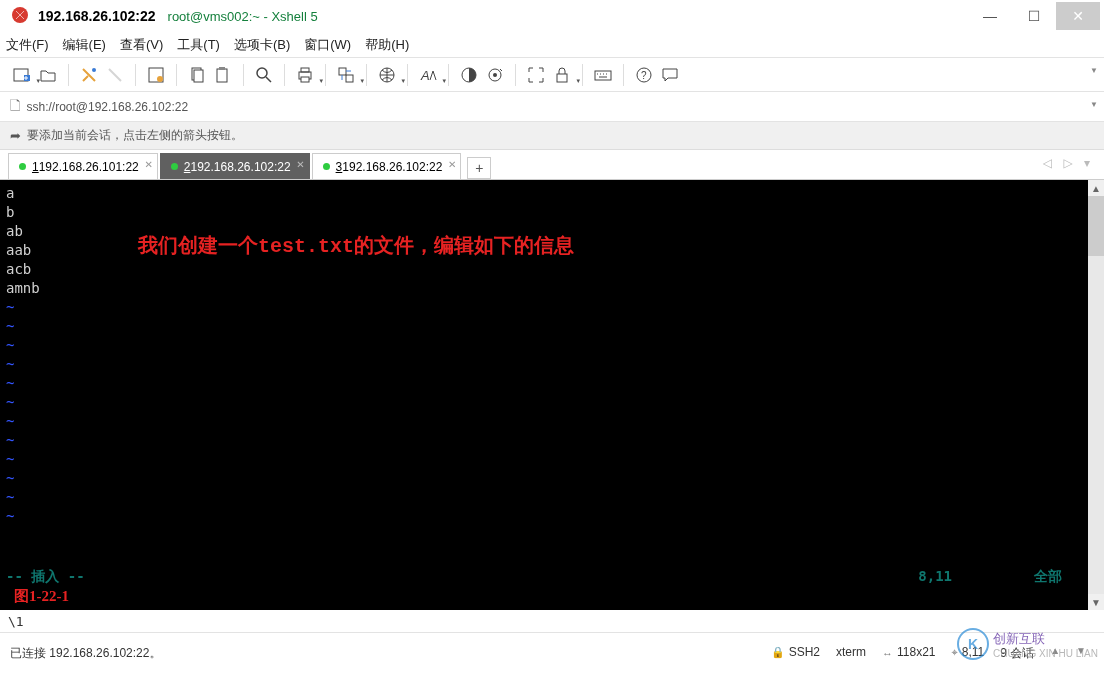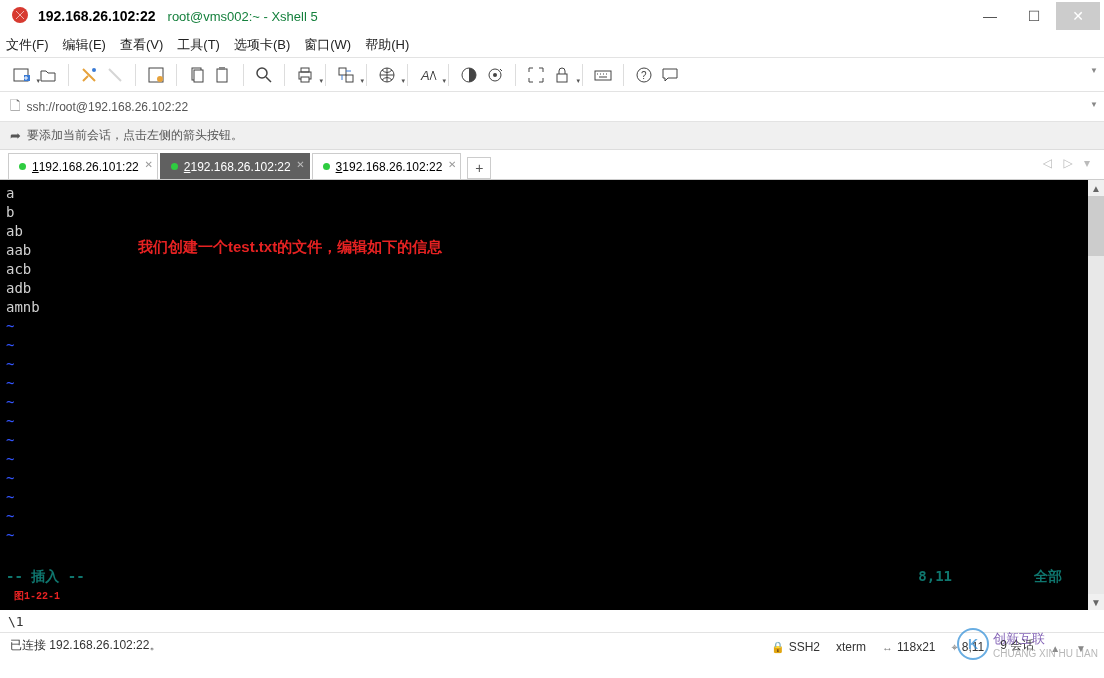--- a/index.html
+++ b/index.html
@@ -43,37 +43,37 @@
 .tab.active .tabclose { color: #bbb; }
 .tab .num { text-decoration: underline; }
 .tab-add { width: 24px; height: 22px; border: 1px solid #ccc; display: flex; align-items: center; justify-content: center; margin-left: 4px; font-size: 14px; color: #555; }
 .tab-nav { position: absolute; right: 10px; top: 6px; color: #bbb; font-size: 12px; letter-spacing: 4px; }
 
 
 .termwrap { display: flex; height: 430px; background: #000; }
 .terminal { flex: 1; background: #000; color: #d0d0d0; font-family: "Consolas","SimSun",monospace; font-size: 14px; line-height: 19px; padding: 4px 6px; position: relative; }
 .terminal .line { white-space: pre; }
 .terminal .tilde { color: #3355ff; }
-.terminal .annot { color: #e62222; font-weight: bold; position: absolute; left: 138px; top: 57px; font-size: 15px; font-family:Liberation Sans, sans-serif;}
+.terminal .annot { color: #e62222; font-weight: bold; position: absolute; left: 138px; top: 57px; font-size: 20px; font-family:Liberation Mono, monospace;}
 .terminal .cursor { display: inline-block; width: 9px; height: 16px; border: 1px solid #3c6; vertical-align: text-bottom; }
 .statusline { position: absolute; left: 6px; bottom: 24px; right: 6px; color: #0f766e; font-weight: bold; display: flex; }
 .statusline .mode { }
 .statusline .pos { position: absolute; right: 130px; }
 .statusline .all { position: absolute; right: 20px; }
-.figlabel { position: absolute; left: 14px; bottom: 4px; color: #e62222; font-weight: bold; font-size: 10px; font-family:Liberation Mono, monospace;}
+.figlabel { position: absolute; left: 14px; bottom: 4px; color: #e62222; font-weight: bold; font-size: 15px; font-family:Liberation Serif, serif;}
 .vscroll { width: 16px; background: #f0f0f0; display: flex; flex-direction: column; }
 .vscroll .arrow { height: 16px; display: flex; align-items: center; justify-content: center; color: #666; font-size: 10px; background: #f0f0f0; }
 .vscroll .track { flex: 1; background: #e8e8e8; position:relative;}
 .vscroll .thumb{position:absolute;top:0;left:0;right:0;height:60px;background:#ccc;}
 
 
 .belowline { height: 22px; padding: 0 8px; font-family: monospace; font-size: 13px; color: #333; display: flex; align-items: center; background:#fff;}
 
 
-.statusbar { height: 26px; display: flex; align-items: flex-end; padding: 4px 10px; border-top: 1px solid #e3e3e3; background: #fff; font-size: 12px; color: #333; }
+.statusbar { height: 26px; display: flex; align-items: flex-start; padding: 12px 10px; border-top: 1px solid #e3e3e3; background: #fff; font-size: 12px; color: #333; }
 .statusbar .flex { flex: 1; }
 .statusbar .seg { margin: 0 8px; display: flex; align-items: center; gap: 4px; }
 .statusbar .ico { color: #777; font-size: 11px; }
 .statusbar .small-arrow { color: #888; font-size: 10px; }
 
 
 .watermark { position: absolute; right: 6px; bottom: 18px; display: flex; align-items: center; gap: 4px; opacity: 0.7; }
 .watermark .circ { width: 32px; height: 32px; border: 2px solid #2a8bd6; border-radius: 50%; display: flex; align-items: center; justify-content: center; color: #2a8bd6; font-weight: bold; font-size: 14px; }
 .watermark .txt { font-size: 13px; color: #4c1d95; }
 .watermark .sub { font-size: 10px; color: #999; }
@@ -286,21 +286,20 @@
   <div class="tab-nav"><span>◁  ▷  ▾</span></div>
 </div>
 
 <div class="termwrap">
   <div class="terminal">
     <div class="line">a</div>
     <div class="line">b</div>
     <div class="line">ab</div>
     <div class="line">aab</div>
     <div class="line">acb</div>
-    <div class="line">adb</div>
     <div class="line">amnb</div>
     <div class="line tilde">~</div>
     <div class="line tilde">~</div>
     <div class="line tilde">~</div>
     <div class="line tilde">~</div>
     <div class="line tilde">~</div>
     <div class="line tilde">~</div>
     <div class="line tilde">~</div>
     <div class="line tilde">~</div>
     <div class="line tilde">~</div>

